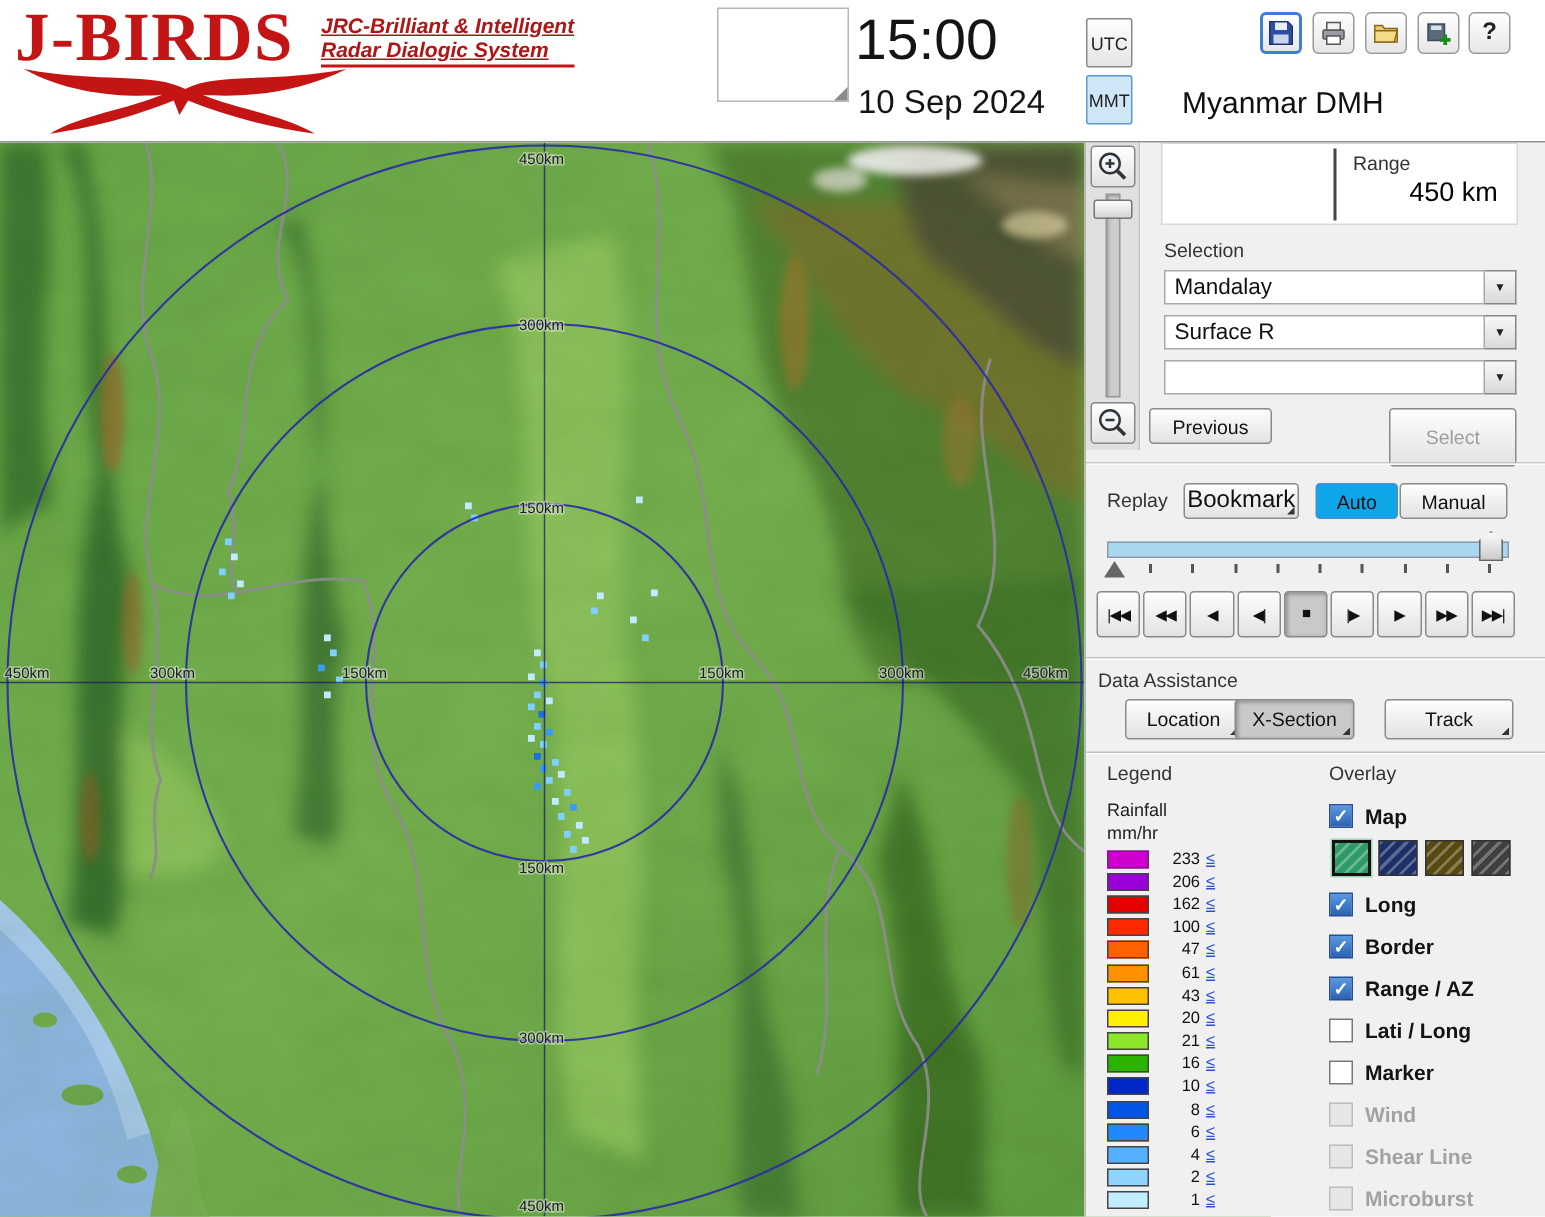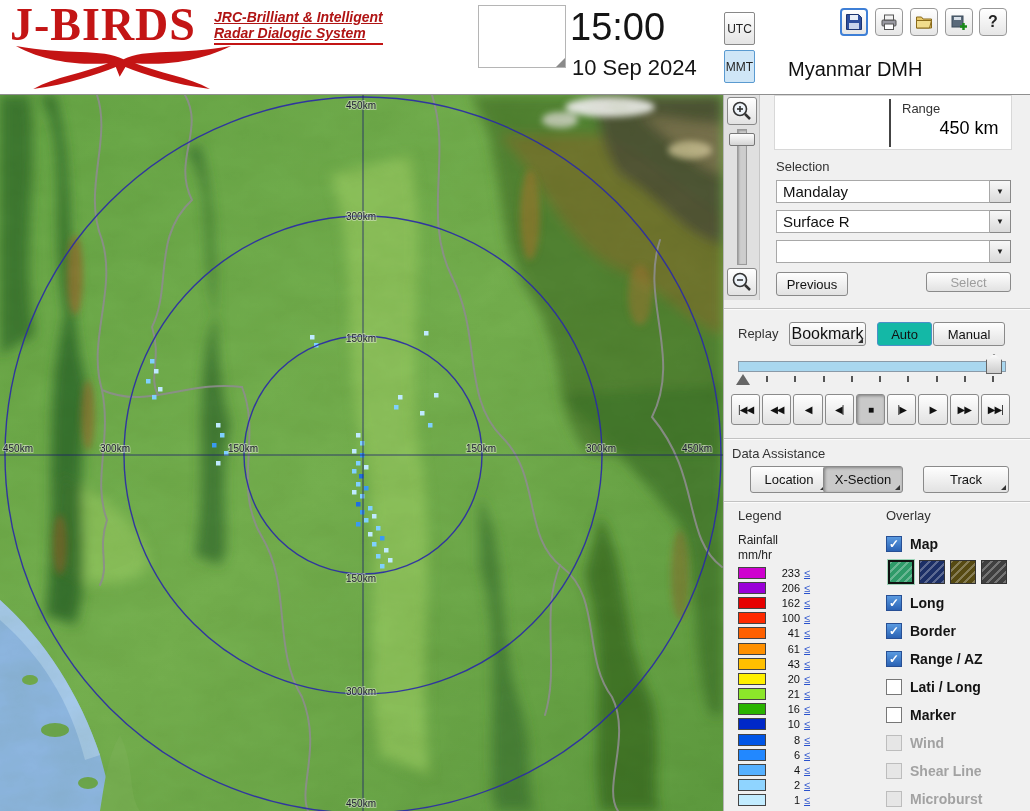--- a/index.html
+++ b/index.html
@@ -35,37 +35,37 @@
   
   #zoom-strip{position:absolute;left:0;top:0;width:36px;height:205px;background:#e0e0e0;border-right:1px solid #c6c6c6;}
   .zoombtn{position:absolute;left:3px;width:30px;height:28px;border:1px solid #888;border-radius:3px;background:linear-gradient(#ffffff,#e2e2e2);display:flex;align-items:center;justify-content:center;padding:0;}
   #zoom-in{top:2px;} #zoom-out{top:173px;}
   #zoom-track{position:absolute;left:13px;top:34px;width:10px;height:136px;background:#cdcdcd;border:1px solid #9a9a9a;box-shadow:inset 1px 1px 2px rgba(0,0,0,.25);}
   #zoom-thumb{position:absolute;left:5px;top:38px;width:26px;height:13px;background:linear-gradient(#fdfdfd,#d4d4d4);border:1px solid #777;border-radius:2px;}
 
   
   .btn{border:1px solid #8a8a8a;border-radius:3px;background:linear-gradient(#fefefe,#e2e2e2);font-size:13px;color:#111;display:flex;align-items:center;justify-content:center;position:relative;}
   .btn.pressed{background:#c9c9c9;box-shadow:inset 1px 1px 3px rgba(0,0,0,.35);}
-  .btn.blue{background:#14b8a6;border-color:#4a90c8;}
+  .btn.blue{background:#0ea5e9;border-color:#4a90c8;}
   .btn.corner::after{content:"";position:absolute;right:2px;bottom:2px;width:0;height:0;border-left:5px solid transparent;border-bottom:5px solid #333;}
   .btn.disabled{color:#9d9d9d;}
 
   
   #sel-panel{position:absolute;left:36px;top:0;width:271px;height:212px;}
   #range-box{position:absolute;left:14px;top:0;width:238px;height:55px;background:#fff;border:1px solid #d8d8d8;}
   #range-divider{position:absolute;left:114px;top:3px;width:2px;height:48px;background:#444;}
   #range-label{position:absolute;left:127px;top:5px;font-size:13px;color:#333;}
   #range-value{position:absolute;left:114px;top:22px;width:160px;text-align:center;font-size:18px;color:#000;}
   #selection-label{position:absolute;left:16px;top:64px;font-size:13px;color:#333;}
   [data-name="selection-dropdowns"]{position:absolute;left:16px;top:85px;width:235px;}
   .dd-row{display:flex;height:23px;margin-bottom:7px;}
   .dd-value{flex:1;background:#fff;border:1px solid #a8a8a8;font-size:15px;line-height:21px;padding-left:6px;color:#111;}
   .dd-arrow{width:21px;border:1px solid #888;border-left:none;background:linear-gradient(#f8f8f8,#dadada);font-size:8px;color:#222;padding:0;}
-  #prev-btn{position:absolute;left:16px;top:177px;width:72px;height:24px;}
-  #select-btn{position:absolute;left:166px;top:177px;width:85px;height:20px;}
+  #prev-btn{position:absolute;left:6px;top:177px;width:82px;height:24px;}
+  #select-btn{position:absolute;left:166px;top:177px;width:85px;height:39px;}
 
   
   #replay-label{position:absolute;left:14px;top:231px;font-size:13px;color:#333;}
   #bookmark-btn{position:absolute;left:65px;top:227px;width:77px;height:24px;font-size:16px;}
   #auto-btn{position:absolute;left:153px;top:227px;width:55px;height:24px;}
   #manual-btn{position:absolute;left:209px;top:227px;width:72px;height:24px;}
   #replay-track{position:absolute;left:14px;top:266px;width:268px;height:11px;background:#a9d7ef;border:1px solid #8a9aa8;}
   #replay-thumb{position:absolute;left:262px;top:259px;width:16px;height:20px;background:linear-gradient(#fafafa,#cccccc);border:1px solid #666;clip-path:polygon(50% 0,100% 30%,100% 100%,0 100%,0 30%);}
   #replay-mark{position:absolute;left:12px;top:279px;width:0;height:0;border-left:7px solid transparent;border-right:7px solid transparent;border-bottom:11px solid #666;}
   [data-name="replay-ticks"]{position:absolute;left:42px;top:281px;width:228px;display:flex;justify-content:space-between;}
@@ -400,21 +400,21 @@
         <span class="legend-val" data-name="legend-value">162</span>
         <a class="legend-lte" data-name="legend-threshold-link">≤</a>
       </div>
       <div class="legend-row" data-name="legend-row">
         <span class="legend-swatch" data-name="legend-color-swatch" style="background: rgb(255, 42, 0);"></span>
         <span class="legend-val" data-name="legend-value">100</span>
         <a class="legend-lte" data-name="legend-threshold-link">≤</a>
       </div>
       <div class="legend-row" data-name="legend-row">
         <span class="legend-swatch" data-name="legend-color-swatch" style="background: rgb(255, 96, 0);"></span>
-        <span class="legend-val" data-name="legend-value">41</span>
+        <span class="legend-val" data-name="legend-value">47</span>
         <a class="legend-lte" data-name="legend-threshold-link">≤</a>
       </div>
       <div class="legend-row" data-name="legend-row">
         <span class="legend-swatch" data-name="legend-color-swatch" style="background: rgb(255, 144, 0);"></span>
         <span class="legend-val" data-name="legend-value">61</span>
         <a class="legend-lte" data-name="legend-threshold-link">≤</a>
       </div>
       <div class="legend-row" data-name="legend-row">
         <span class="legend-swatch" data-name="legend-color-swatch" style="background: rgb(255, 192, 0);"></span>
         <span class="legend-val" data-name="legend-value">43</span>

